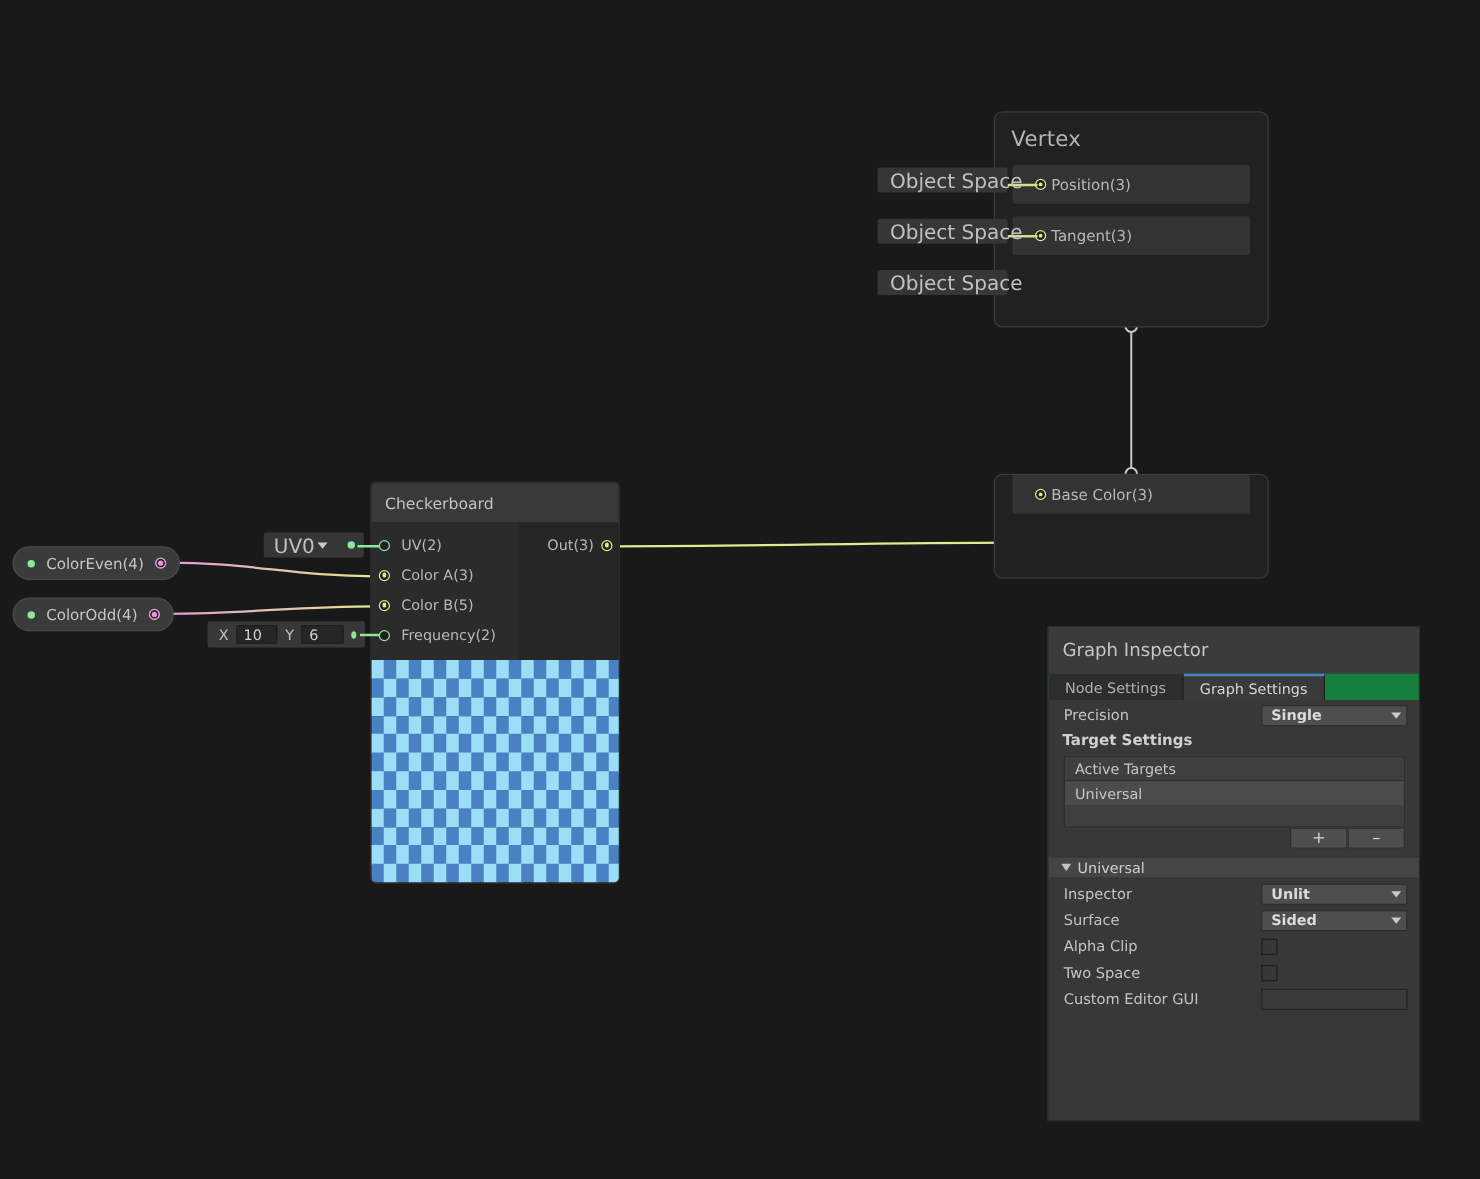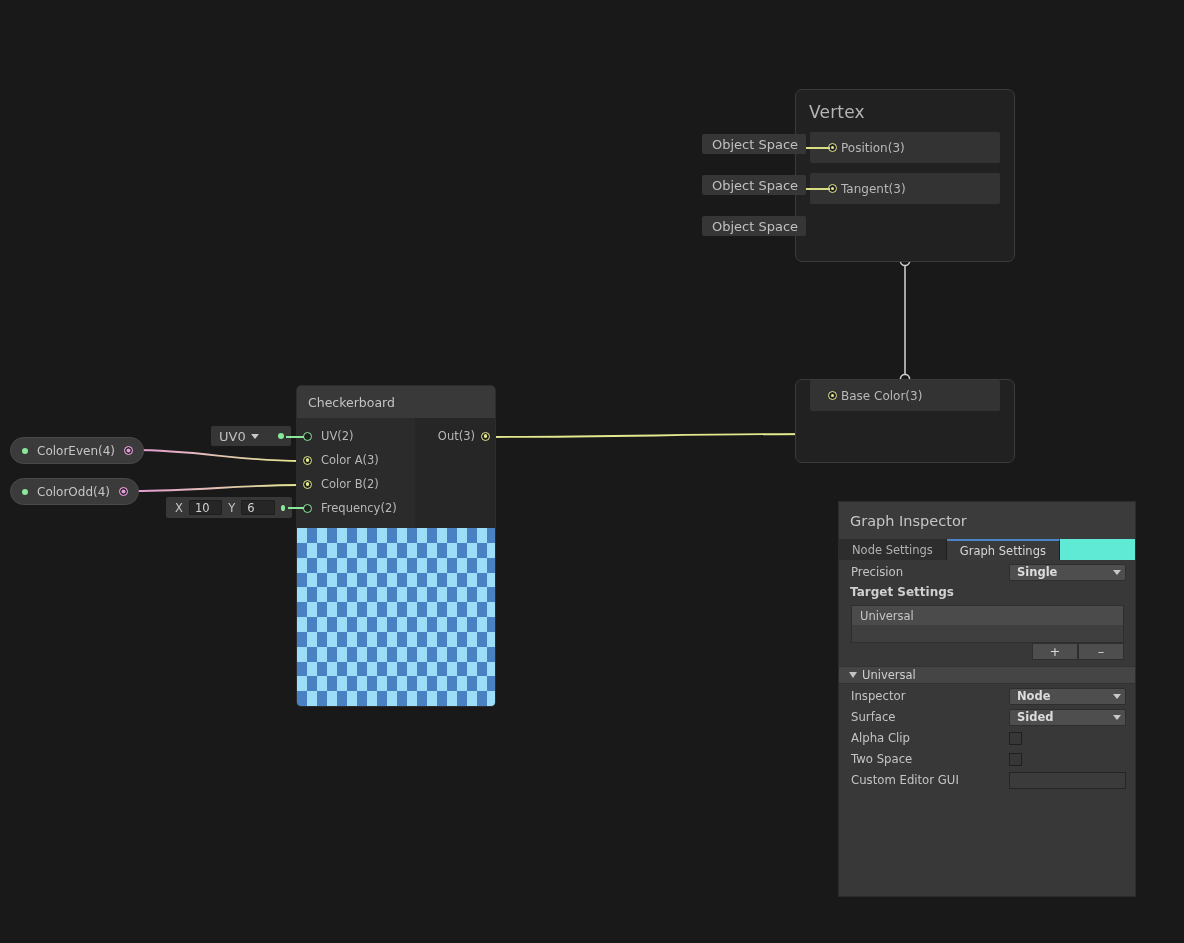--- a/index.html
+++ b/index.html
@@ -79,21 +79,21 @@
   .space-pill {
     position: absolute;
     height: 20px;
     background: #363636;
     border-radius: 2px;
     display: flex;
     align-items: center;
     padding: 0 8px 0 10px;
     gap: 8px;
   }
-  .space-pill .txt { color: #c0c0c0; font-size: 13px; white-space: nowrap;}
+  .space-pill .txt { color: #c0c0c0; font-size: 16px; white-space: nowrap;}
   .dot {
     width: 6px; height: 6px; border-radius: 50%; background: #e4e88f;
   }
   .dot.green { background: #8ae89b; }
 
   
   #checkerNode {
     position: absolute;
     left: 296px; top: 385px;
     width: 200px;
@@ -200,21 +200,21 @@
     height: 37px;
     color: #c5c5c5;
     font-size: 14.5px;
     display: flex; align-items: center;
     padding-left: 11px;
     background: #3b3b3b;
   }
   .tabbar {
     display: flex;
     height: 21px;
-    background: #5eead4;
+    background: #15803d;
     text-align: right;
   }
   .tab {
     padding: 0 13px;
     display: flex; align-items: center;
     color: #b0b0b0;
     font-size: 11.5px;
     background: #2d2d2d;
     border-right: 1px solid #1f1f1f;
   }
@@ -385,21 +385,21 @@
         <div class="slot">
           <span class="port green"></span>
           <span class="name">UV(2)</span>
         </div>
         <div class="slot">
           <span class="port filled donut"></span>
           <span class="name">Color A(3)</span>
         </div>
         <div class="slot">
           <span class="port filled donut"></span>
-          <span class="name">Color B(2)</span>
+          <span class="name">Color B(5)</span>
         </div>
         <div class="slot">
           <span class="port green"></span>
           <span class="name">Frequency(2)</span>
         </div>
       </div>
       <div class="out-col">
         <div class="slot">
           <span class="name">Out(3)</span>
           <span class="port filled donut"></span>
@@ -698,20 +698,21 @@
         <span class="k">Precision</span>
         <span class="dd">
           <span>Single</span>
           <span class="caret"></span>
         </span>
       </div>
 
       <div class="section-h">Target Settings</div>
 
       <div class="targets-box">
+        <div class="targets-head">Active Targets</div>
         <div class="targets-item">Universal</div>
         <div class="targets-empty"></div>
       </div>
 
       <div class="pm-bar">
         <div class="pm">
           <span>+</span>
         </div>
         <div class="pm">
           <span>–</span>
@@ -719,21 +720,21 @@
       </div>
 
       <div class="foldout">
         <span class="tri"></span>
         <span>Universal</span>
       </div>
 
       <div class="row" style="margin-top:2px;">
         <span class="k">Inspector</span>
         <span class="dd">
-          <span>Node</span>
+          <span>Unlit</span>
           <span class="caret"></span>
         </span>
       </div>
 
       <div class="row">
         <span class="k">Surface</span>
         <span class="dd">
           <span>Sided</span>
           <span class="caret"></span>
         </span>

